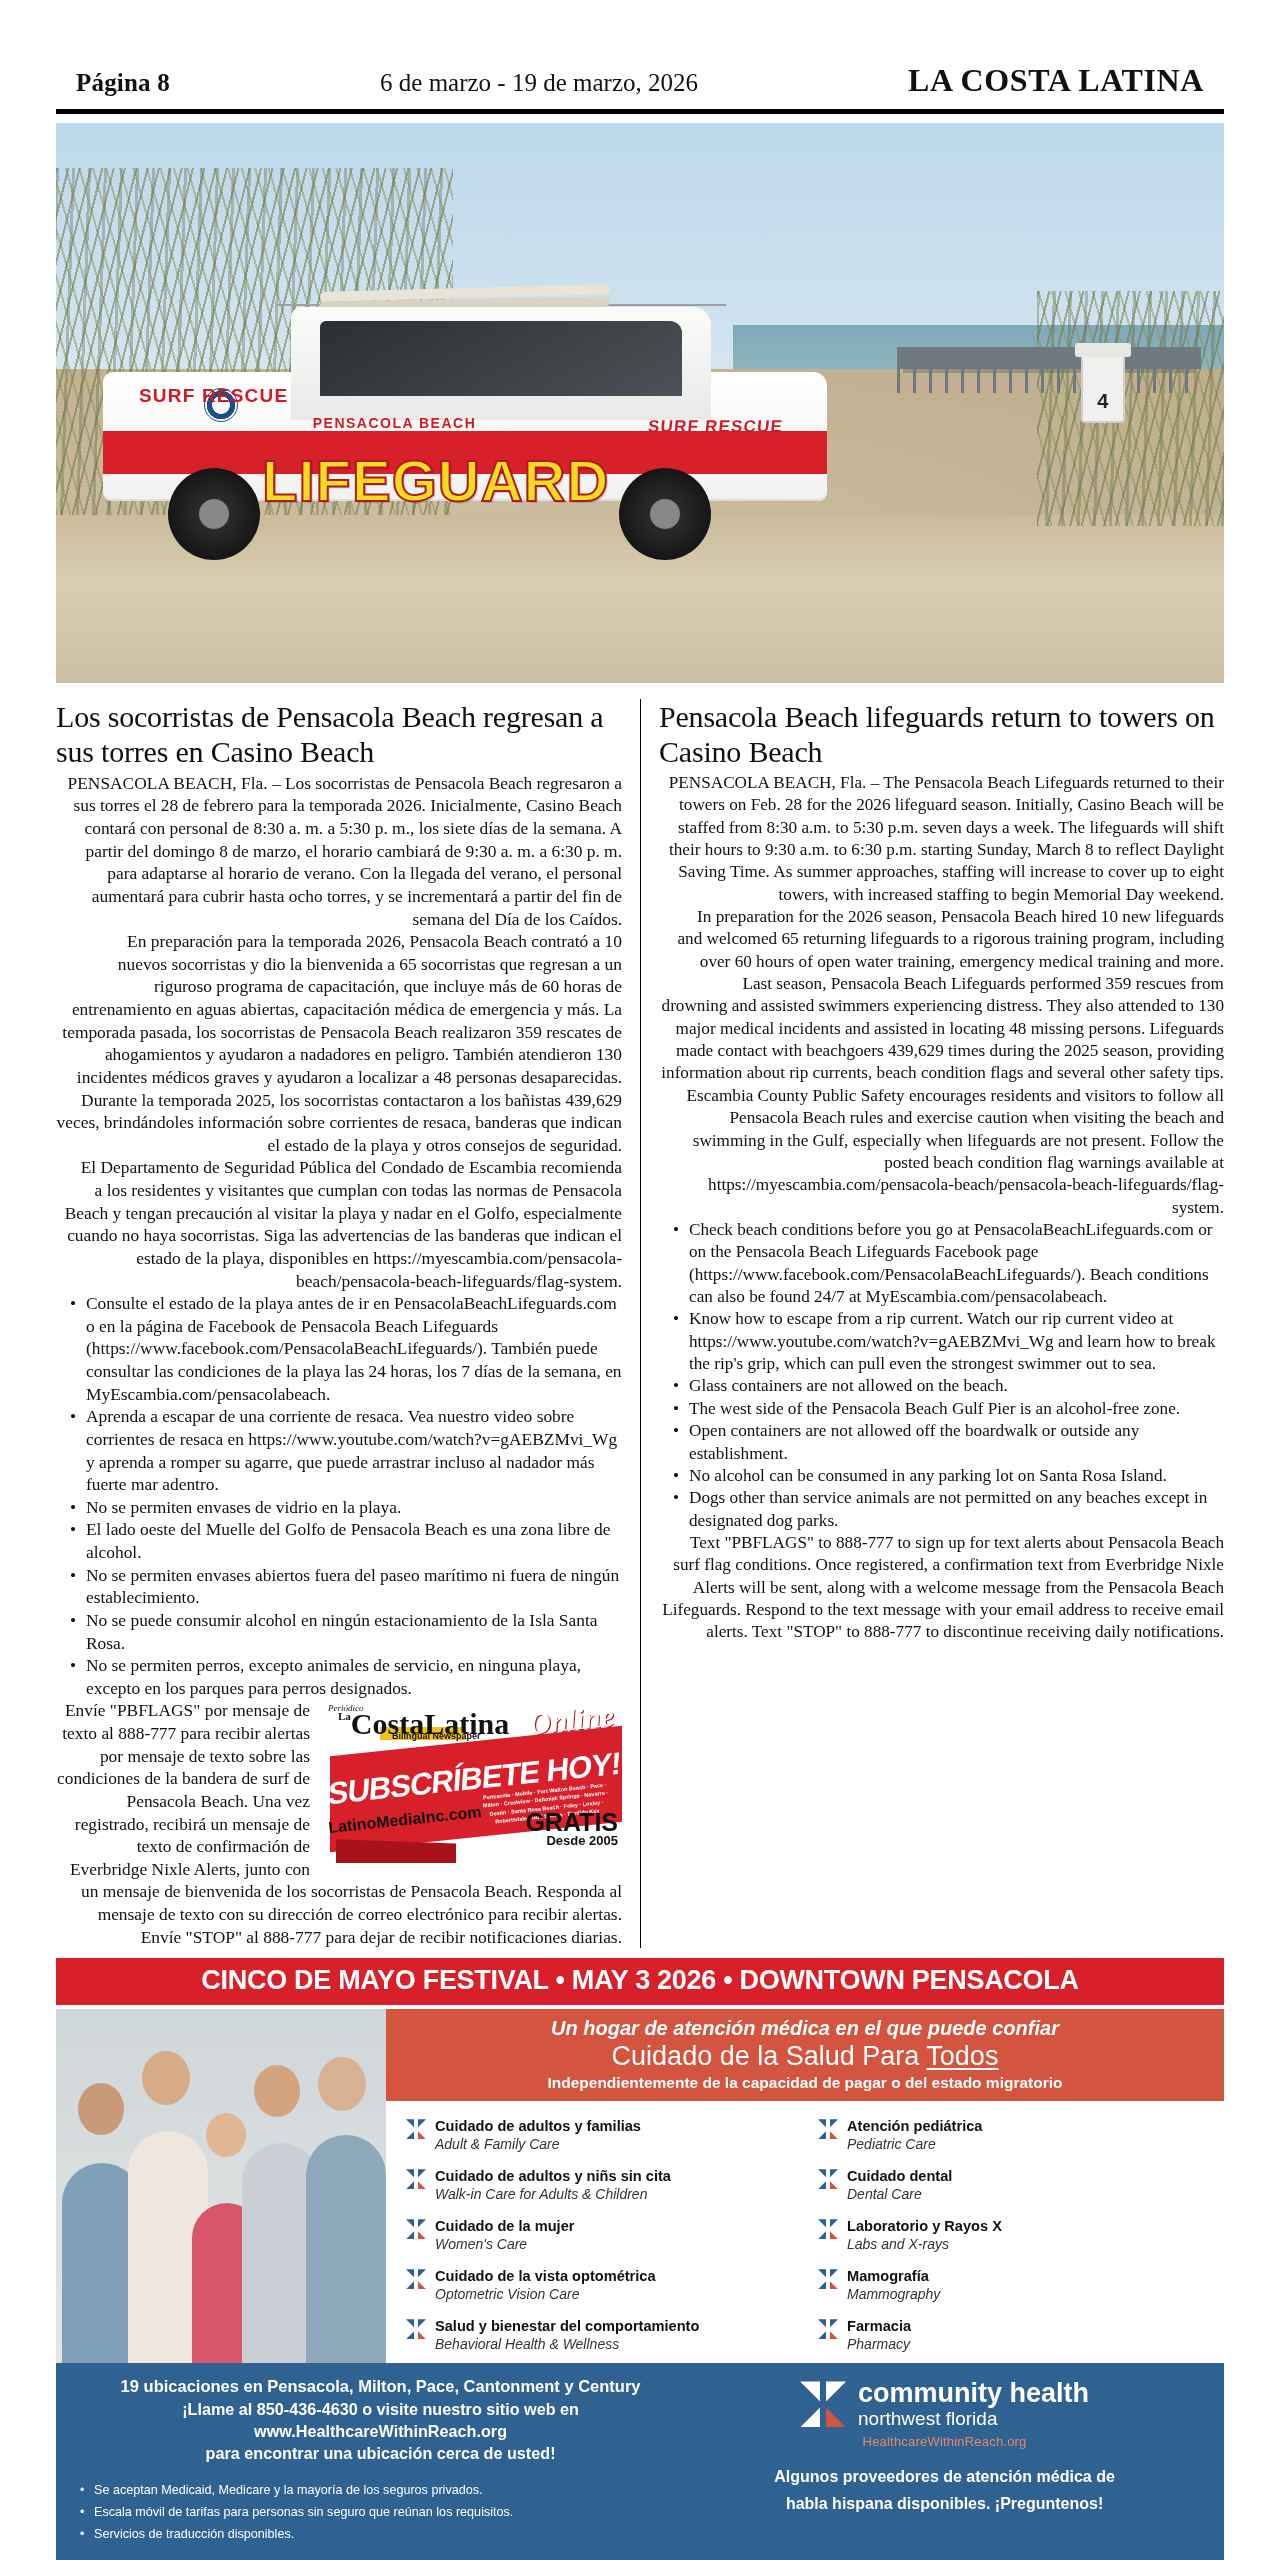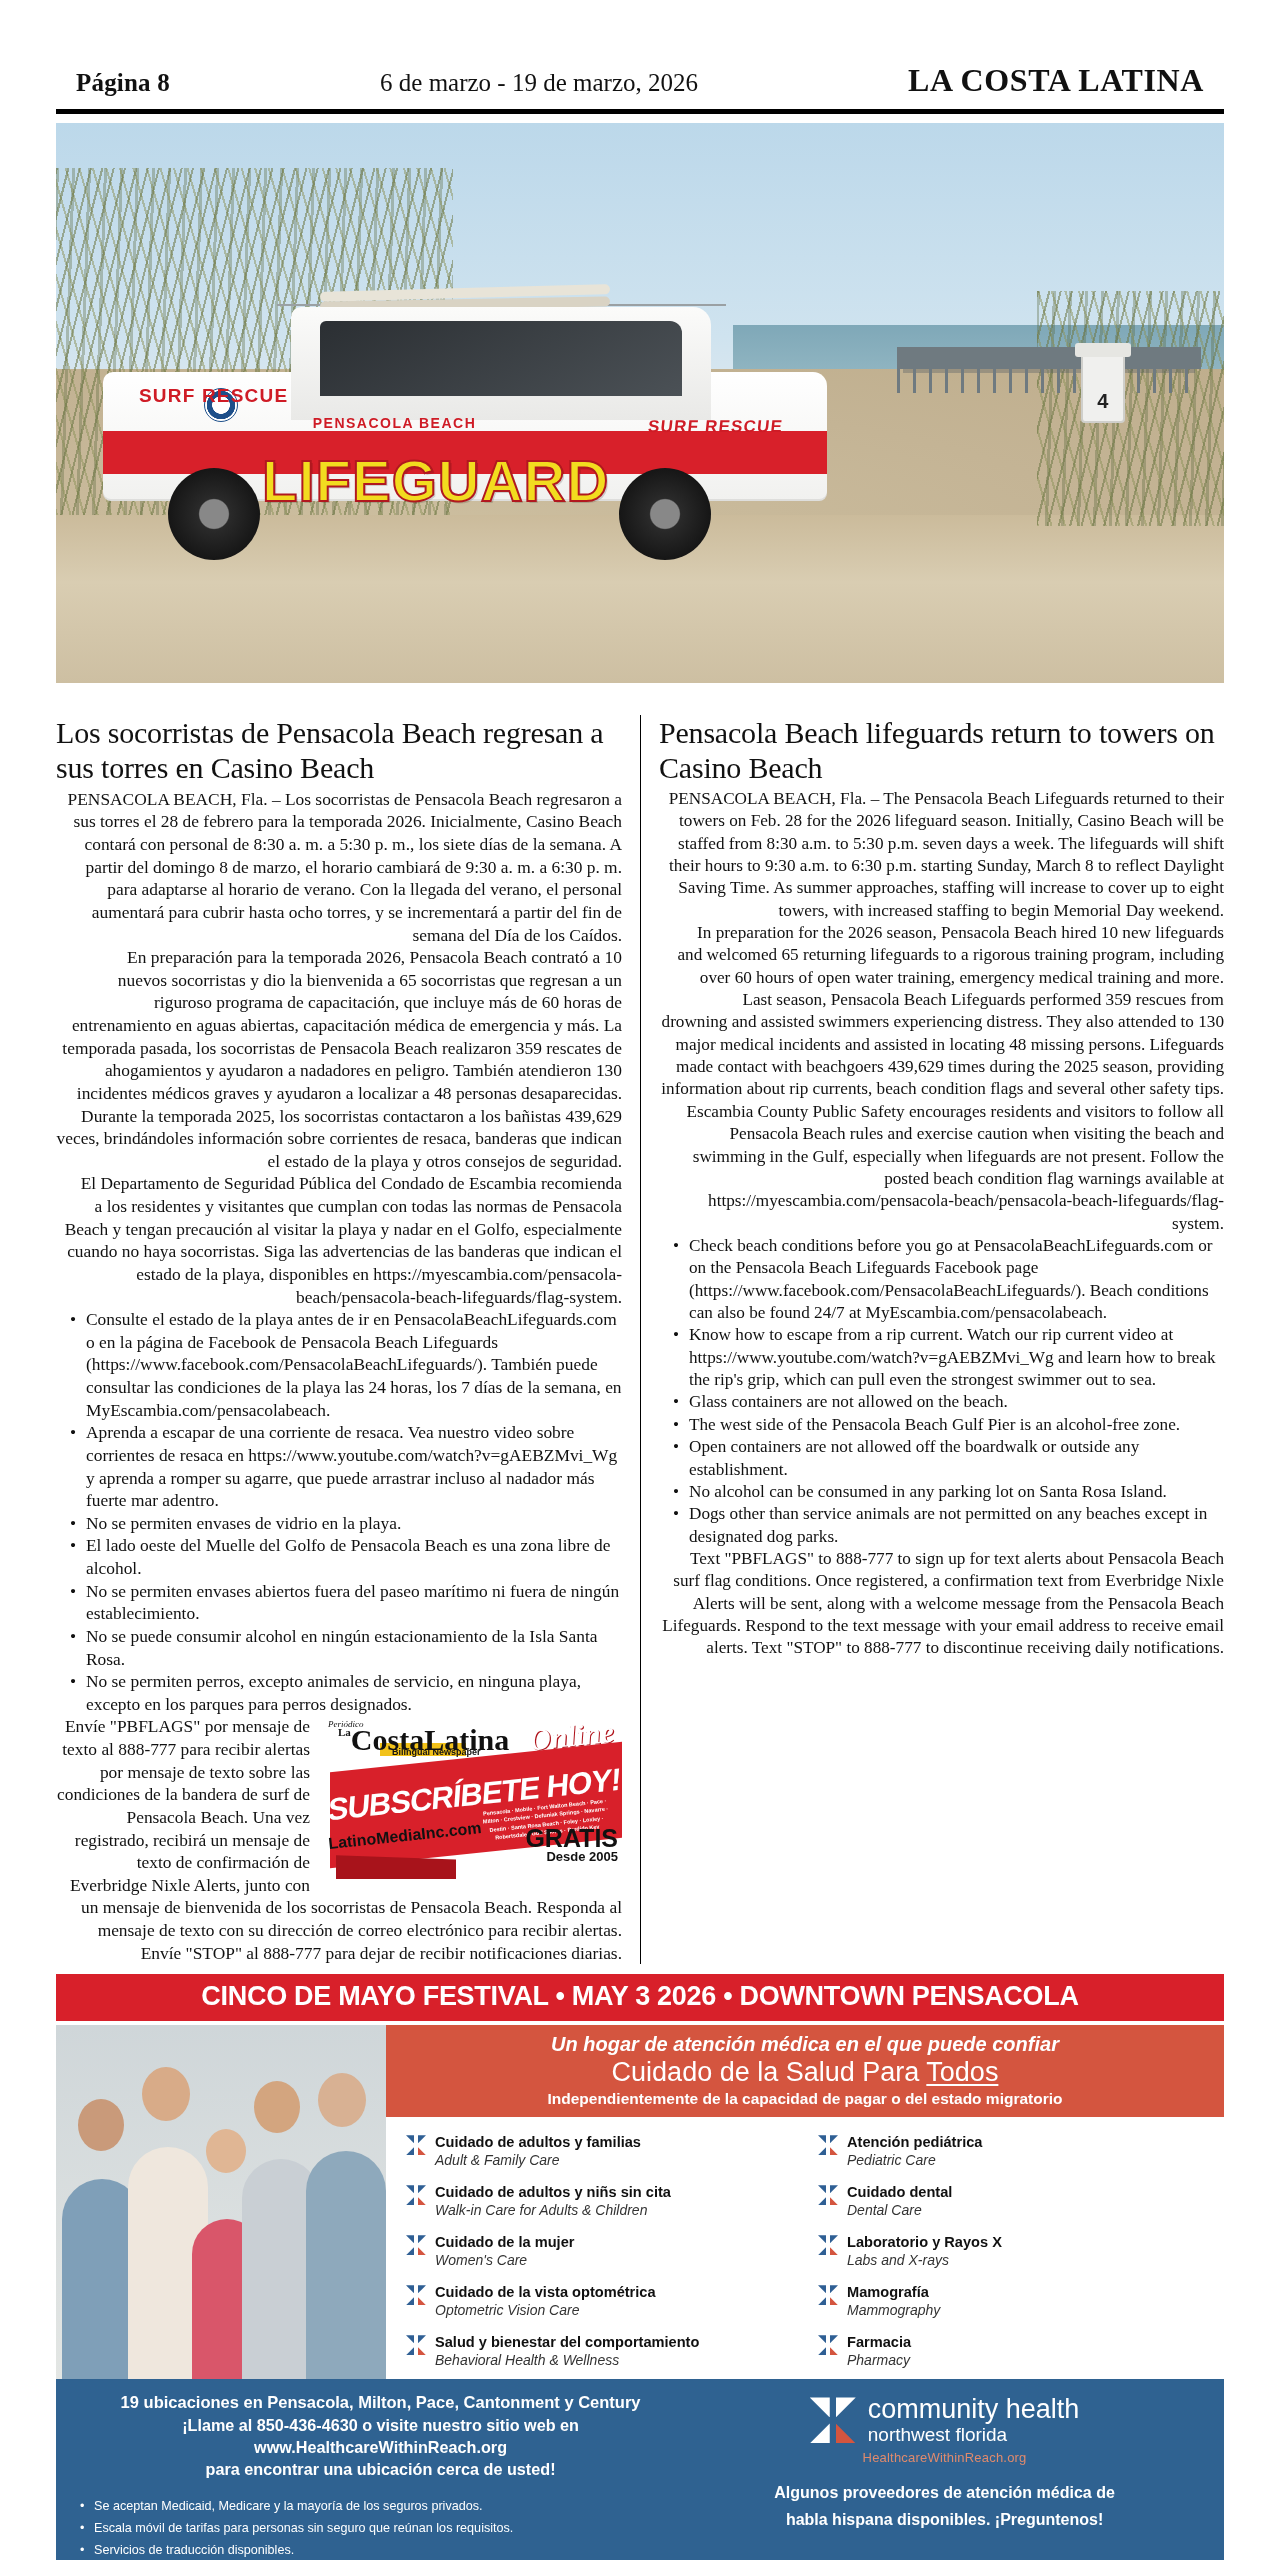--- a/index.html
+++ b/index.html
@@ -129,21 +129,21 @@
   .truck .board {
     position:absolute; left: 30%; width: 40%; height: 10px; border-radius: 6px;
   }
   .truck .board.b1 { top: -1%; background:#e8e4d8; transform: rotate(-1.5deg); }
   .truck .board.b2 { top: 3%;  background:#d9d3c4; transform: rotate(-1deg); }
   .truck .rack {
     position:absolute; left: 24%; right: 14%; top: 5%; height: 2px; background:#9aa0a3;
   }
 
   
-  .article { display: flex; gap: 0; margin-top: 32px; }
+  .article { display: flex; gap: 0; margin-top: 16px; }
   .col { width: 50%; }
   .col.es { padding-right: 18px; }
   .col.en { padding-left: 18px; border-left: 1px solid #000; }
 
   .headline {
     font-family:"Liberation Serif", serif;
     font-size: 30px; line-height: 1.18; font-weight: 400; letter-spacing: -.2px;
     margin-bottom: 2px;
   }
   .body p {
@@ -277,21 +277,21 @@
   }
   .blue ul li:before { content:"•"; position:absolute; left:0; top:0; }
   .ch-logo { display:flex; align-items:center; gap: 12px; margin-top: 2px; }
   .ch-mark { width: 46px; height: 46px; position:relative; }
   .ch-mark i { position:absolute; background:#fff; display:block; }
   .ch-mark i.t1 { left:0; top:0; width:20px; height:20px; clip-path: polygon(0 0,100% 0,100% 100%); }
   .ch-mark i.t2 { right:0; top:0; width:20px; height:20px; clip-path: polygon(0 0,100% 0,0 100%); }
   .ch-mark i.t3 { left:0; bottom:0; width:20px; height:20px; clip-path: polygon(100% 0,100% 100%,0 100%); }
   .ch-mark i.t4 { right:0; bottom:0; width:20px; height:20px; background:#d4553f; clip-path: polygon(0 0,100% 100%,0 100%); }
   .ch-name { font-family:"Liberation Sans", sans-serif; }
-  .ch-name .n1 { font-size: 27px; font-weight: 400; line-height:1.05; }
+  .ch-name .n1 { font-size: 27px; font-weight: 700; line-height:1.05; }
   .ch-name .n2 { font-size: 19px; font-weight: 300; line-height:1.15; }
   .ch-url {
     font-family:"Liberation Sans", sans-serif; font-size: 13px; color:#e08a6d;
     text-align:center; margin-top: 4px; letter-spacing:.2px;
   }
   .blue .spanish-note {
     font-family:"Liberation Sans", sans-serif; font-weight:700; font-size: 16px;
     text-align:center; line-height:1.7; margin-top: 14px;
   }
 </style>

